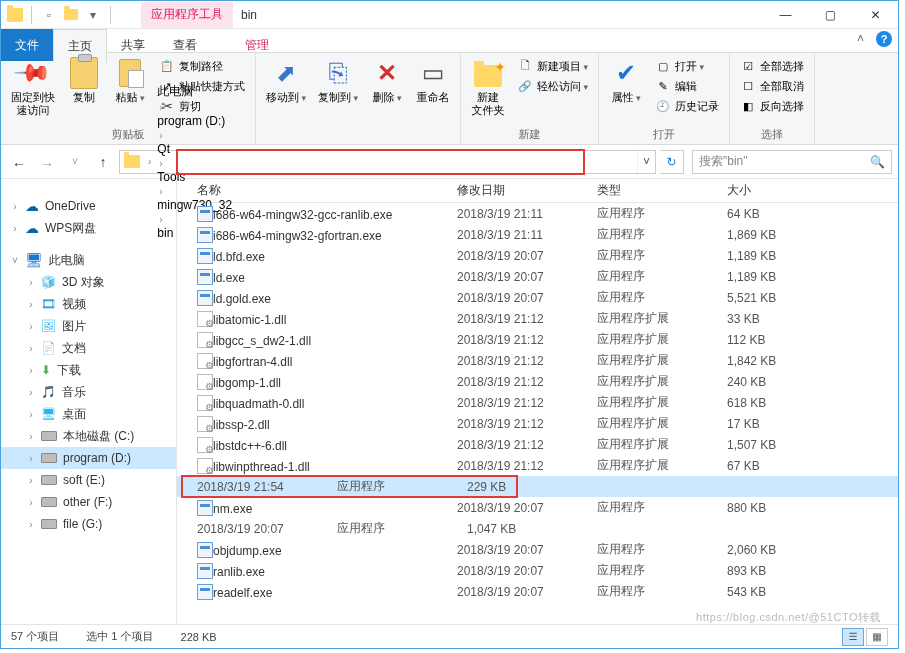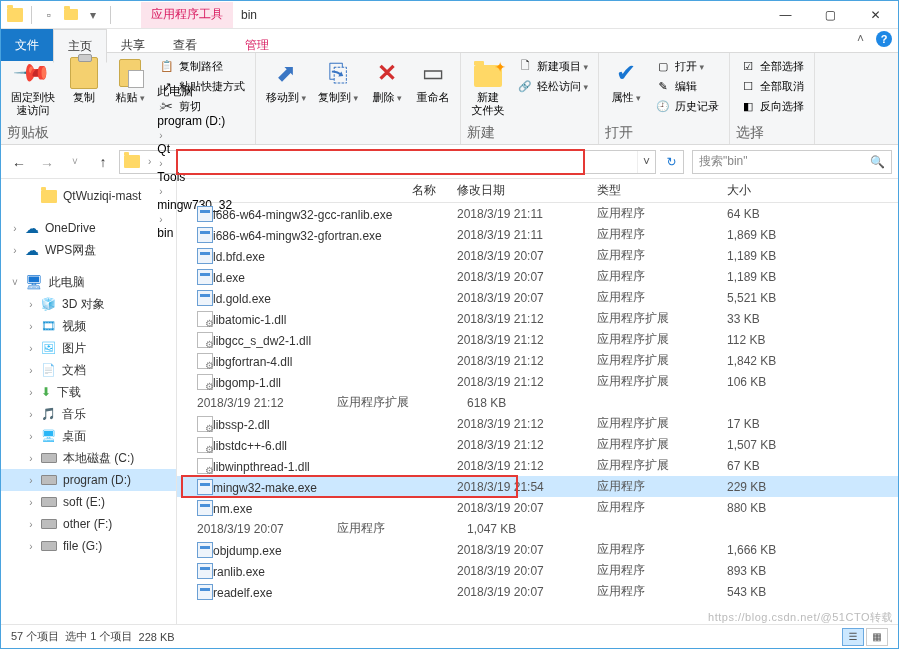--- a/index.html
+++ b/index.html
@@ -25,21 +25,21 @@
 .rtab.file { background: #1979ca; color: #fff; }
 .rtab.active { background: #f5f6f7; border: 1px solid #dadada; border-bottom: 1px solid #f5f6f7; margin-bottom: -1px; }
 .rtab.context { color: #d81b60; }
 .ribbon-help { position: absolute; right: 6px; top: 2px; display: flex; gap: 12px; align-items: center; color: #666; }
 .help-circle { width: 16px; height: 16px; border-radius: 50%; background: #1e88e5; color: #fff; display: flex; align-items: center; justify-content: center; font-size: 11px; font-weight: bold;}
 
 
 .ribbon { height: 92px; background: #f5f6f7; display: flex; border-bottom: 1px solid #dadada; }
 .rgroup { display: flex; flex-direction: column; border-right: 1px solid #e0e0e0; padding: 2px 6px 0; }
 .rgroup-content { flex: 1; display: flex; align-items: flex-start; gap: 4px; }
-.rgroup-label { font-size: 14px; color: #666; padding: 2px 0; }
+.rgroup-label { text-align: center; font-size: 11px; color: #666; padding: 2px 0; }
 .rbtn-large { display: flex; flex-direction: column; align-items: center; padding: 2px 4px; gap: 2px; min-width: 42px; }
 .rbtn-large .icon { width: 32px; height: 32px; display: flex; align-items: center; justify-content: center; font-size: 24px; }
 .rbtn-large .label { font-size: 11px; text-align: center; line-height: 1.2; }
 .rbtn-small-stack { display: flex; flex-direction: column; gap: 2px; padding-top: 2px;}
 .rbtn-small { display: flex; align-items: center; gap: 4px; padding: 1px 4px; font-size: 11px; white-space: nowrap; }
 .rbtn-small .icon { width: 16px; height: 16px; display: flex; align-items: center; justify-content: center; }
 .pin-icon { color: #555; transform: rotate(45deg); }
 .clipboard-icon { width: 28px; height: 32px; background: #f4d06f; border: 1px solid #c9a94a; border-radius: 2px; position: relative; }
 .clipboard-icon::before { content:""; position: absolute; top: -4px; left: 7px; width: 12px; height: 6px; background: #ccc; border: 1px solid #999; border-radius: 2px;}
 .paste-icon { width: 22px; height: 28px; background: #f4d06f; border: 1px solid #c9a94a; border-radius: 2px; position: relative;}
@@ -80,39 +80,39 @@
 .si-folder::before{content:"";position:absolute;top:-3px;left:0;width:5px;height:3px;background:#ffd866;border-radius:1px 1px 0 0;}
 .si-cloud { color: #0a64a4; font-size: 14px;}
 .si-pc { color: #1976d2; font-size: 14px;}
 .si-drive { width: 16px; height: 10px; background: #bdbdbd; border-radius: 1px; border: 1px solid #888;}
 .si-3d { color:#29b6f6;} .si-video{color:#0288d1;} .si-pic{color:#29b6f6;}
 .si-doc{color:#555;} .si-dl{color:#4caf50;} .si-music{color:#1e88e5;} .si-desk{color:#29b6f6;}
 
 .filepane { flex: 1; display: flex; flex-direction: column; overflow: hidden; background: #fff; }
 .cols { height: 24px; display: flex; align-items: center; border-bottom: 1px solid #e5e5e5; color: #333; font-size: 12px; }
 .col { padding: 0 10px; border-right: 1px solid transparent; }
-.col.name { width: 260px; text-align: right; } .col.date { width: 140px; } .col.type { width: 130px; } .col.size { width: 130px; text-align: left; }
+.col.name { width: 260px; } .col.date { width: 140px; } .col.type { width: 130px; } .col.size { width: 130px; text-align: left; }
 .filelist { flex: 1; overflow-y: auto; }
 .file-row { display: flex; align-items: center; height: 21px; font-size: 12px; color: #333; }
 .file-row.selected { background: #cce8ff; position: relative; }
 .file-row.highlighted::before { content:""; position: absolute; left: 4px; right: 380px; top: -1px; bottom: -1px; border: 2px solid #e53935; pointer-events: none; z-index: 2;}
 .fc { padding: 0 10px; overflow: hidden; text-overflow: ellipsis; white-space: nowrap;}
 .fc.name { width: 260px; display: flex; align-items: flex-end; }
 .fc.date { width: 140px; color: #555;} .fc.type { width: 130px; color: #555;} .fc.size { width: 130px; text-align: left; padding-right: 40px; color: #555;}
 .file-icon { width: 16px; height: 16px; display: inline-flex; align-items: center; justify-content: center; flex-shrink: 0;}
 .exe-icon { border: 1px solid #6a9fd4; background: #eef4fb; position: relative;}
 .exe-icon::after{ content:""; position:absolute; top:3px; left:2px; width:10px; height:3px; background: linear-gradient(#4a90d9,#4a90d9);}
 .dll-icon { border: 1px solid #bbb; background: #fff; position: relative;}
 .dll-icon::after{content:"⚙";position:absolute;right:-2px;bottom:-3px;font-size:10px;color:#888;}
 
-.statusbar { height: 24px; border-top: 1px solid #e5e5e5; display: flex; align-items: center; padding: 0 10px; gap: 6px; font-size: 11px; color: #444; }
+.statusbar { height: 24px; border-top: 1px solid #e5e5e5; display: flex; align-items: center; padding: 0 10px; gap: 27px; font-size: 11px; color: #444; }
 .statusbar .right { margin-left: auto; display: flex; gap: 2px;}
 .view-btn { width: 22px; height: 18px; border: 1px solid #ccc; display: flex; align-items: center; justify-content: center; font-size: 10px; color:#555;}
 .view-btn.active { background: #cce8ff; border-color: #6aa9e0;}
-.watermark { position: absolute; right: 12px; bottom: 28px; color: #bbb; font-size: 11px; letter-spacing: 0.5px; pointer-events: none;}
+.watermark { position: absolute; right: 24px; bottom: 28px; color: #bbb; font-size: 11px; letter-spacing: 0.5px; pointer-events: none;}
 </style>
 </head>
 <body>
 
 <div class="window">
 
   <div class="titlebar">
     <div class="tb-icons">
       <div class="tb-folder"></div>
       <div class="qat-sep"></div>
@@ -285,24 +285,20 @@
     </div>
     <div class="refresh-btn">↻</div>
     <div class="search-box">
       <span>搜索"bin"</span>
       <span class="mag">🔍</span>
     </div>
   </div>
 
   <div class="main">
     <div class="sidebar" id="sidebar">
-        <div class="side-item indent">
-          <div class="si-folder"></div>
-          <span>QtWuziqi-mast</span>
-        </div>
         <div class="side-spacer"></div>
         <div class="side-item">
           <span class="exp">›</span>
           <span class="si-cloud">☁</span>
           <span>OneDrive</span>
         </div>
         <div class="side-item">
           <span class="exp">›</span>
           <span class="si-cloud">☁</span>
           <span>WPS网盘</span>
@@ -464,24 +460,28 @@
       <div class="fc size">1,842 KB</div>
           </div>
           <div class="file-row">
             <div style="width:10px"></div>
       <div class="fc name">
               <span class="file-icon dll-icon"></span>
               <span>libgomp-1.dll</span>
             </div>
       <div class="fc date">2018/3/19 21:12</div>
       <div class="fc type">应用程序扩展</div>
-      <div class="fc size">106 KB</div>
-          </div>
-          <div class="file-row">
-            <div style="width:10px"></div>
+      <div class="fc size">240 KB</div>
+          </div>
+          <div class="file-row">
+            <div style="width:10px"></div>
+      <div class="fc name">
+              <span class="file-icon dll-icon"></span>
+              <span>libquadmath-0.dll</span>
+            </div>
       <div class="fc date">2018/3/19 21:12</div>
       <div class="fc type">应用程序扩展</div>
       <div class="fc size">618 KB</div>
           </div>
           <div class="file-row">
             <div style="width:10px"></div>
       <div class="fc name">
               <span class="file-icon dll-icon"></span>
               <span>libssp-2.dll</span>
             </div>
@@ -504,24 +504,20 @@
       <div class="fc name">
               <span class="file-icon dll-icon"></span>
               <span>libwinpthread-1.dll</span>
             </div>
       <div class="fc date">2018/3/19 21:12</div>
       <div class="fc type">应用程序扩展</div>
       <div class="fc size">67 KB</div>
           </div>
           <div class="file-row selected highlighted">
             <div style="width:10px"></div>
-      <div class="fc name">
-              <span class="file-icon exe-icon"></span>
-              <span>mingw32-make.exe</span>
-            </div>
       <div class="fc date">2018/3/19 21:54</div>
       <div class="fc type">应用程序</div>
       <div class="fc size">229 KB</div>
           </div>
           <div class="file-row">
             <div style="width:10px"></div>
       <div class="fc name">
               <span class="file-icon exe-icon"></span>
               <span>nm.exe</span>
             </div>
@@ -536,21 +532,21 @@
       <div class="fc size">1,047 KB</div>
           </div>
           <div class="file-row">
             <div style="width:10px"></div>
       <div class="fc name">
               <span class="file-icon exe-icon"></span>
               <span>objdump.exe</span>
             </div>
       <div class="fc date">2018/3/19 20:07</div>
       <div class="fc type">应用程序</div>
-      <div class="fc size">1,666 KB</div>
+      <div class="fc size">2,060 KB</div>
           </div>
           <div class="file-row">
             <div style="width:10px"></div>
       <div class="fc name">
               <span class="file-icon exe-icon"></span>
               <span>ranlib.exe</span>
             </div>
       <div class="fc date">2018/3/19 20:07</div>
       <div class="fc type">应用程序</div>
       <div class="fc size">893 KB</div>

